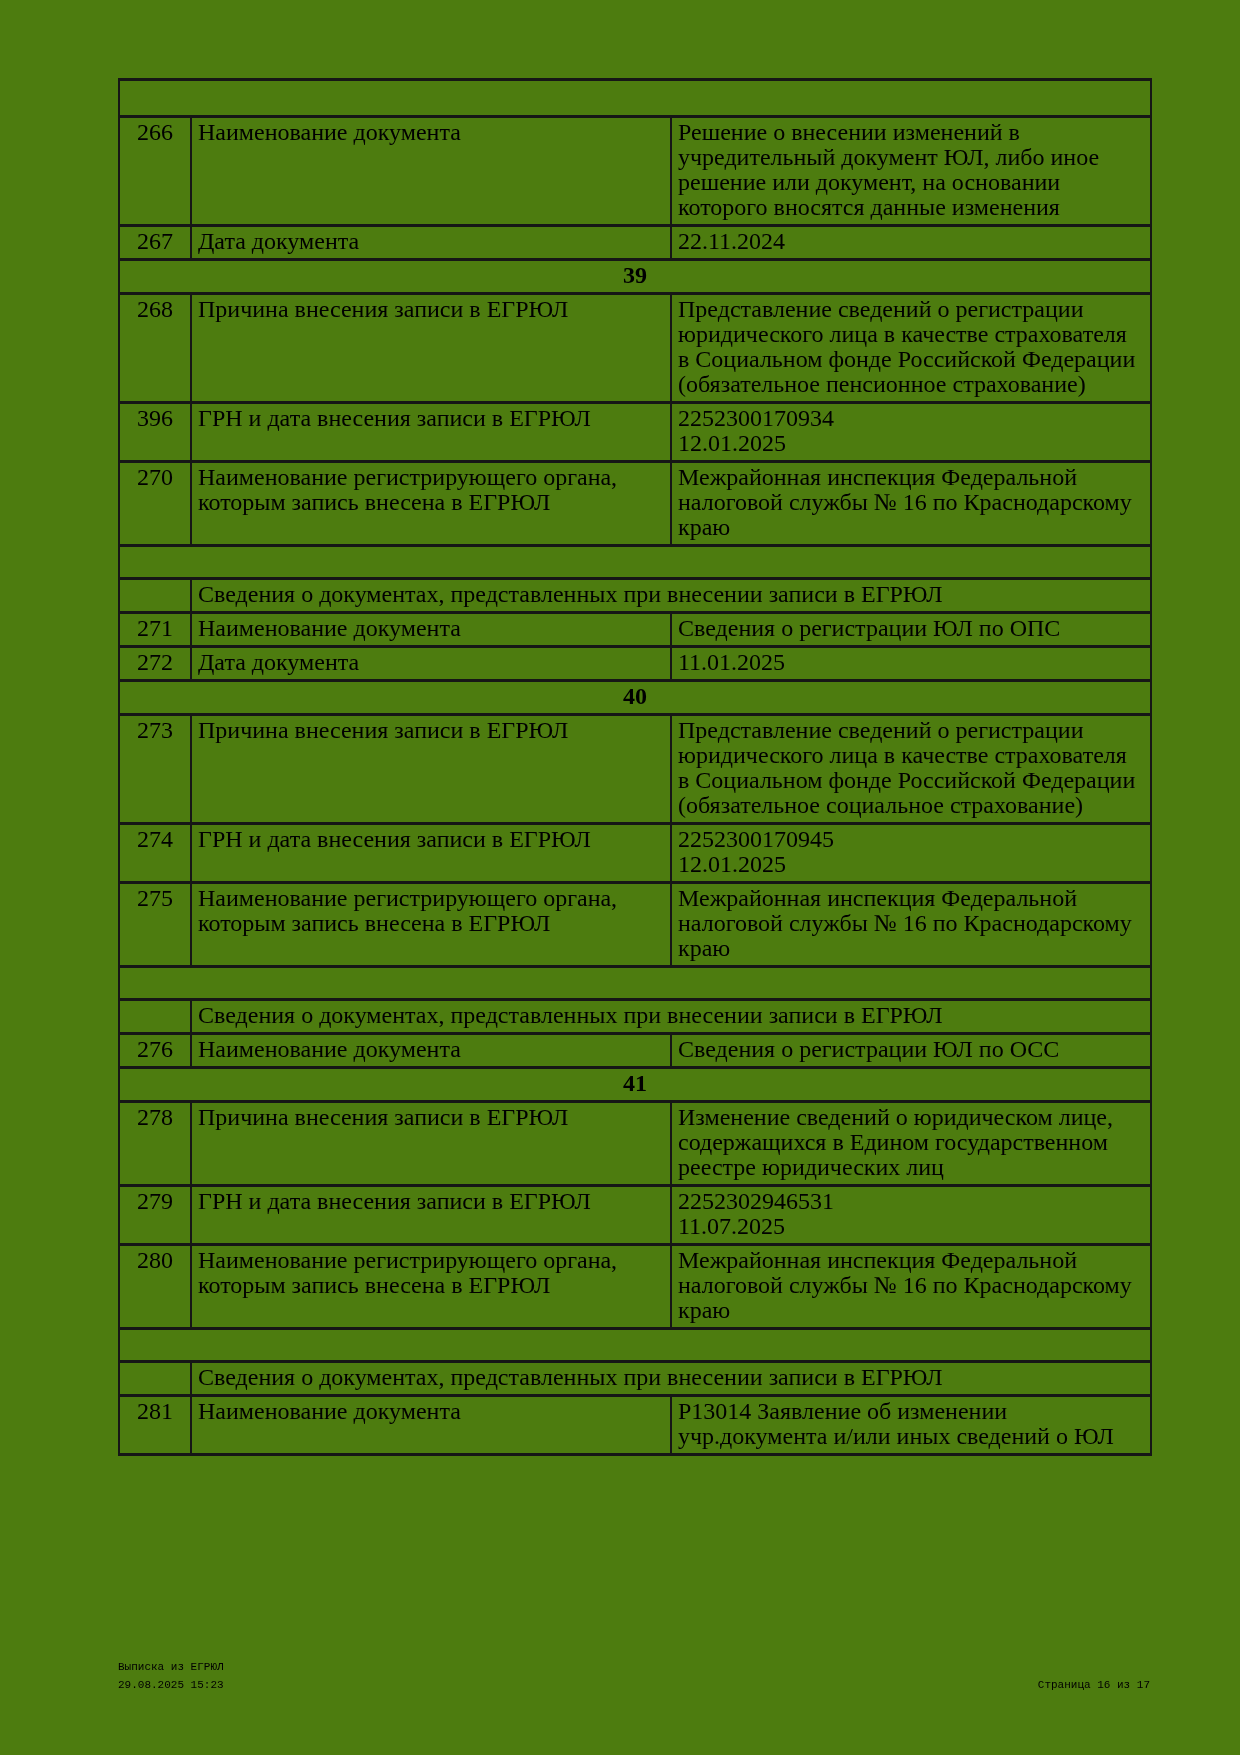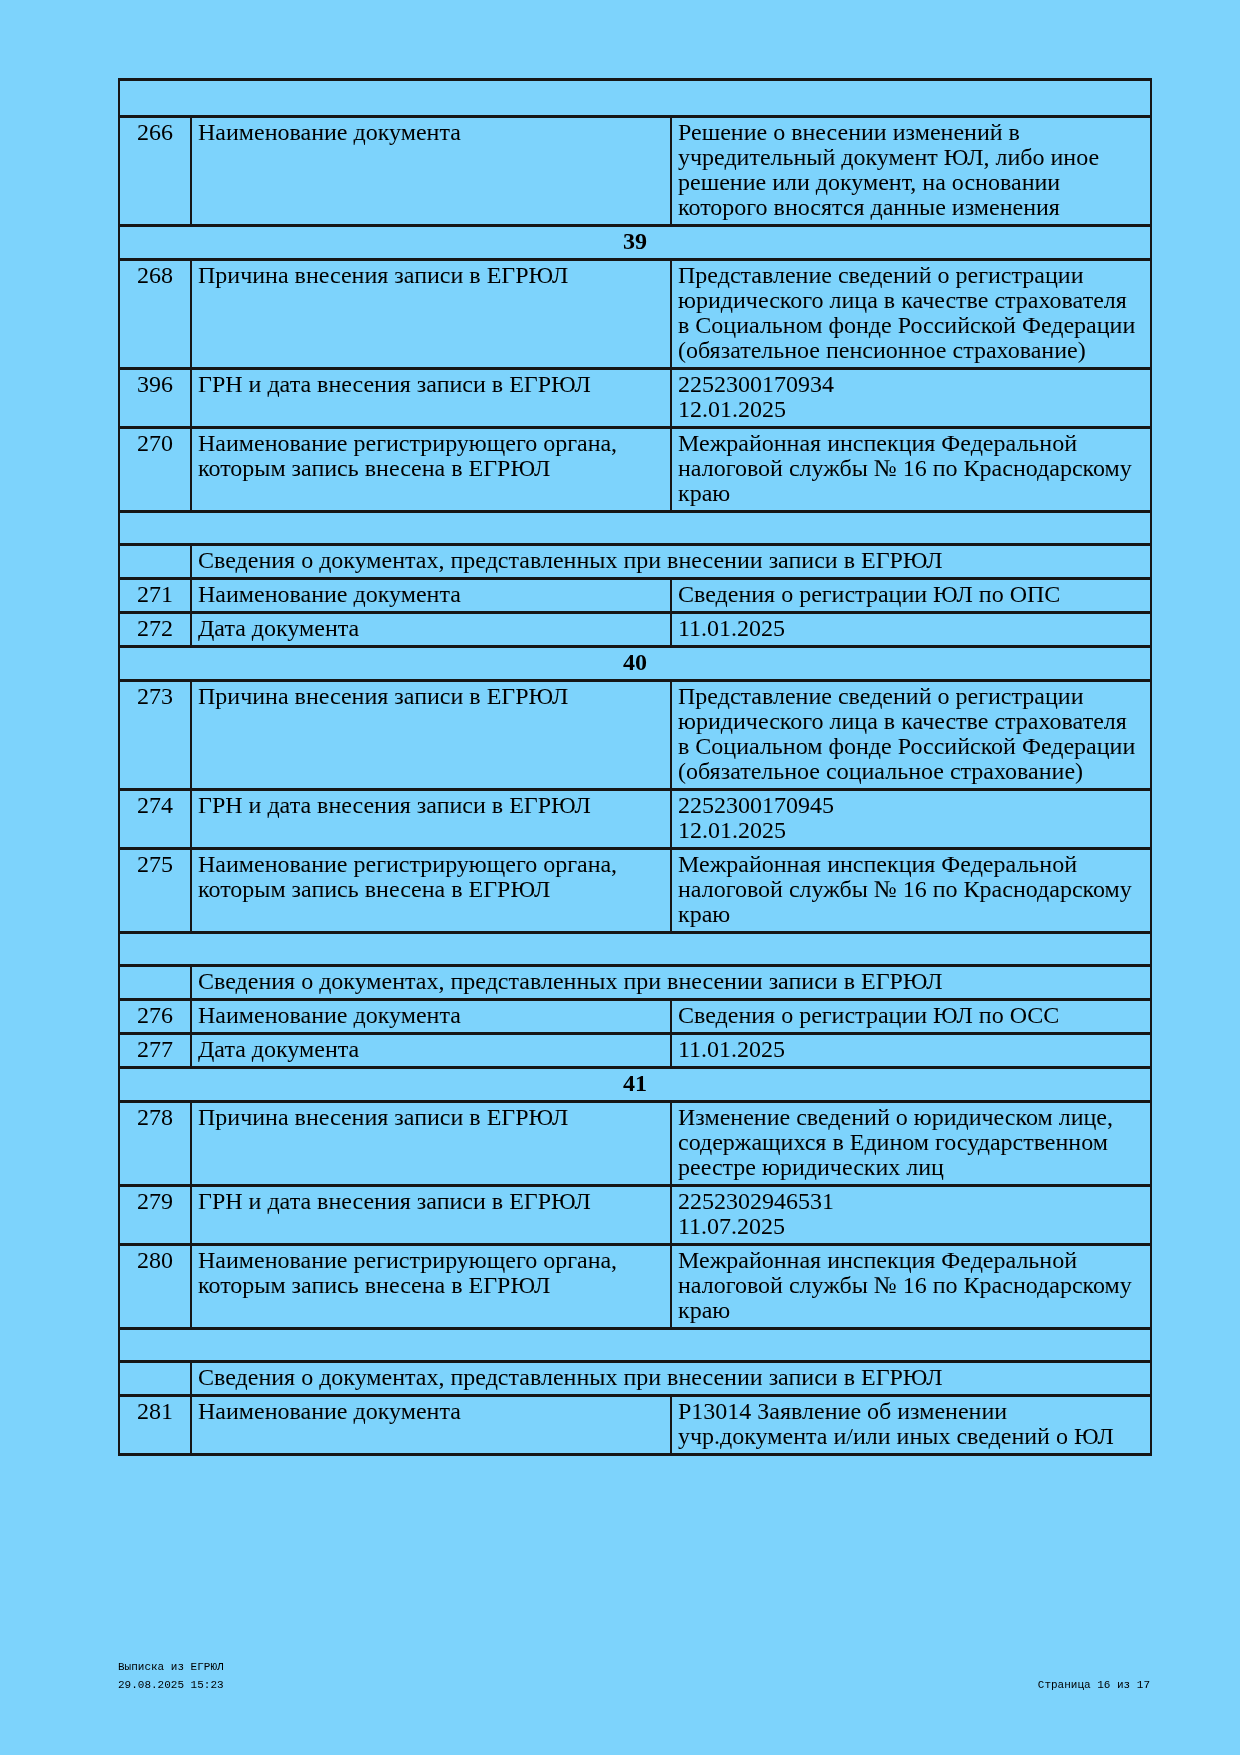--- a/index.html
+++ b/index.html
@@ -4,21 +4,21 @@
 <style>
   html, body { margin: 0; padding: 0; }
   body {
     width: 1240px; height: 1755px;
     background: #ffffff;
     color: #000000;
     font-family: "Liberation Serif", "DejaVu Serif", serif;
     position: relative;
     overflow: hidden;
   }
-  .page { position: absolute; inset: 0; background: #7dd3fc; }
+  .page { position: absolute; inset: 0; background: #4d7c0f; }
 
   table.egrul {
     position: absolute;
     left: 118px; top: 78px;
     width: 1032px;
     border-collapse: collapse;
     table-layout: fixed;
   }
   table.egrul td {
     border: 2px solid #161616;
@@ -61,20 +61,25 @@
       <col style="width:480px">
     </colgroup>
     <tbody>
         <tr>
           <td class="c-blank" colspan="3"></td>
         </tr>
         <tr>
           <td class="c-num">266</td>
           <td class="c-label">Наименование документа</td>
           <td class="c-value">Решение о внесении изменений в учредительный документ ЮЛ, либо иное решение или документ, на основании которого вносятся данные изменения</td>
+        </tr>
+        <tr>
+          <td class="c-num">267</td>
+          <td class="c-label">Дата документа</td>
+          <td class="c-value">22.11.2024</td>
         </tr>
         <tr>
           <td class="c-section" colspan="3">39</td>
         </tr>
         <tr>
           <td class="c-num">268</td>
           <td class="c-label">Причина внесения записи в ЕГРЮЛ</td>
           <td class="c-value">Представление сведений о регистрации юридического лица в качестве страхователя в Социальном фонде Российской Федерации (обязательное пенсионное страхование)</td>
         </tr>
         <tr>
@@ -130,25 +135,20 @@
         <tr>
           <td class="c-num"></td>
           <td class="c-docs" colspan="2">Сведения о документах, представленных при внесении записи в ЕГРЮЛ</td>
         </tr>
         <tr>
           <td class="c-num">276</td>
           <td class="c-label">Наименование документа</td>
           <td class="c-value">Сведения о регистрации ЮЛ по ОСС</td>
         </tr>
         <tr>
-          <td class="c-num">277</td>
-          <td class="c-label">Дата документа</td>
-          <td class="c-value">11.01.2025</td>
-        </tr>
-        <tr>
           <td class="c-section" colspan="3">41</td>
         </tr>
         <tr>
           <td class="c-num">278</td>
           <td class="c-label">Причина внесения записи в ЕГРЮЛ</td>
           <td class="c-value">Изменение сведений о юридическом лице, содержащихся в Едином государственном реестре юридических лиц</td>
         </tr>
         <tr>
           <td class="c-num">279</td>
           <td class="c-label">ГРН и дата внесения записи в ЕГРЮЛ</td>

